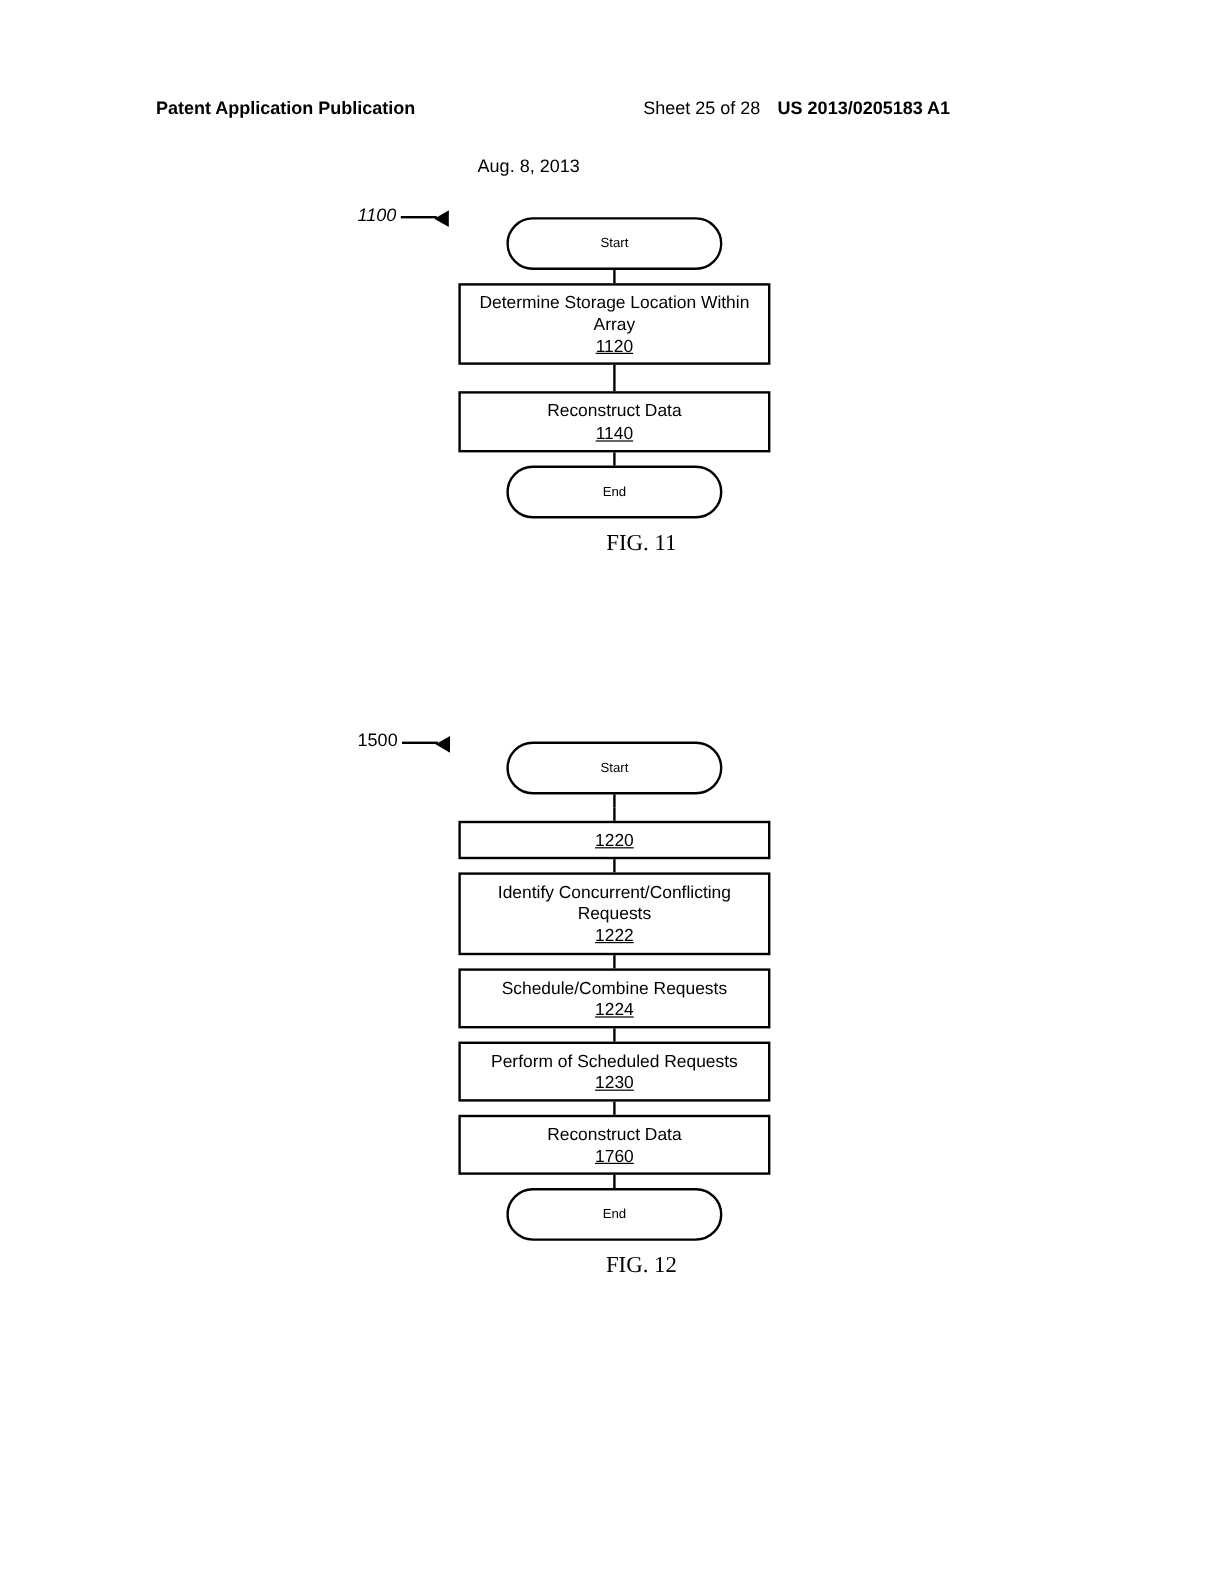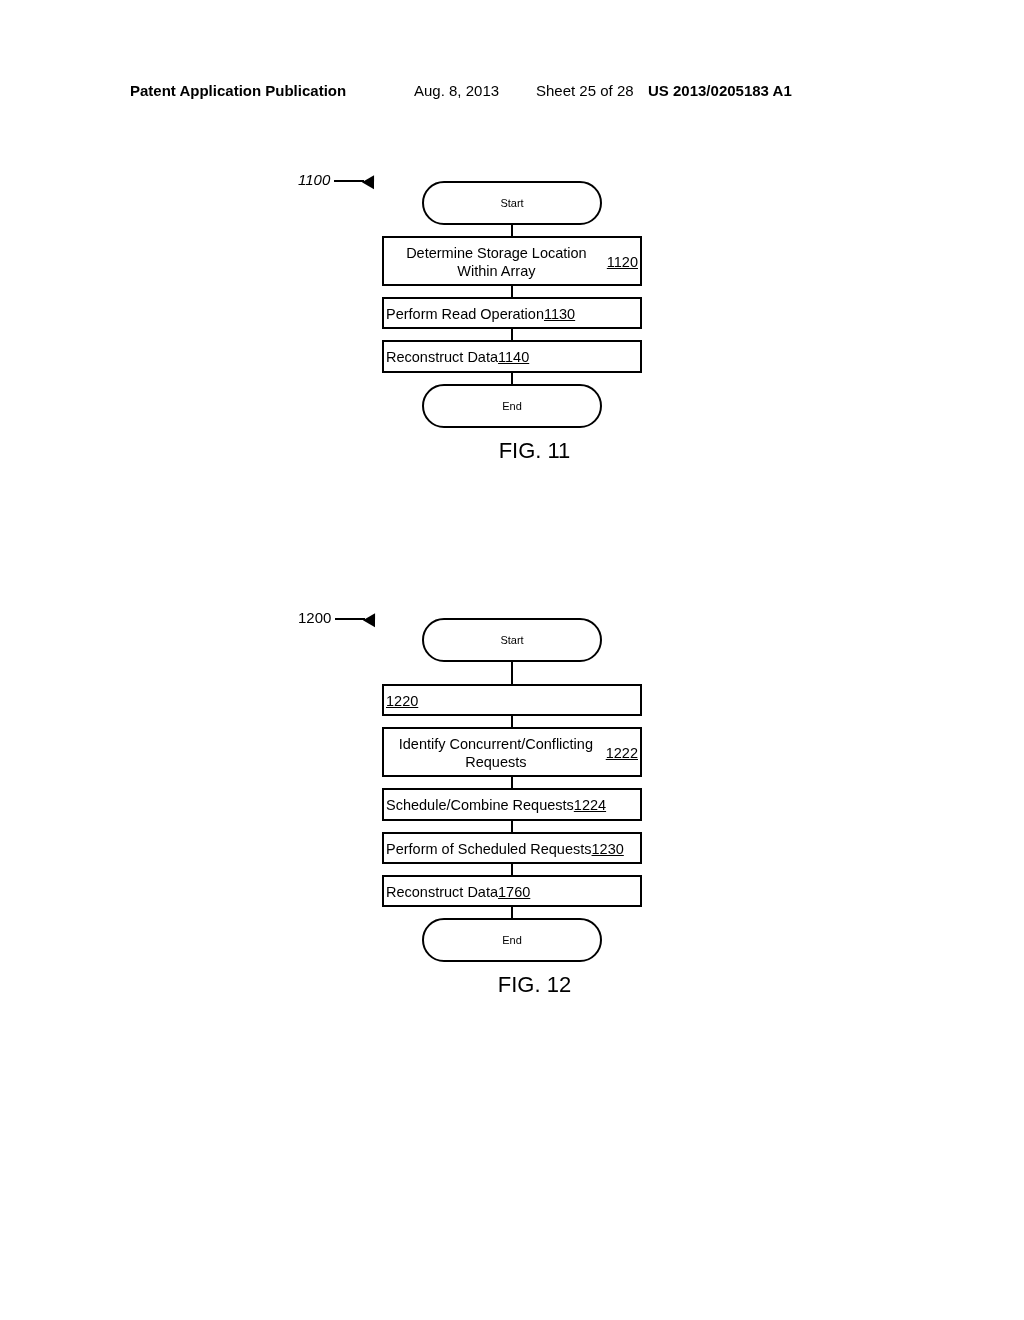--- a/index.html
+++ b/index.html
@@ -10,21 +10,21 @@
     background:#fff;
     position:relative;
   }
   .header {
     position:absolute;
     top:82px; left:0; width:1024px;
     text-align:left;
   }
   .header span { font-size:15px; }
   .hpub { position:absolute; left:130px; font-weight:bold; }
-  .hdate { position:absolute; left:414px; }
+  .hdate { position:absolute; left:398px;margin-top:48px; }
   .hsheet { position:absolute; left:536px; }
   .hdoc { position:absolute; left:648px; font-weight:bold; }
 
   .flowchart {
     position:absolute;
     left:50%; transform:translateX(-50%);
     display:flex; flex-direction:column; align-items:center;
   }
   .fc11 { top:181px; }
   .fc12 { top:618px; }
@@ -32,31 +32,31 @@
   .terminator {
     width:176px; height:40px;
     border:2px solid #000;
     border-radius:22px;
     display:flex; justify-content:center; align-items:center;
     font-size:11px;
   }
   .process {
     width:252px; border:2px solid #000;
     padding:6px 2px 4px;
-    display:flex; flex-direction:row; align-items:center;
+    display:flex; flex-direction:column; align-items:center;
     font-size:14.5px; line-height:1.25;
     text-align:center;
   }
   .process .ref { text-decoration:underline; }
   .conn { width:2px; height:11px; background:#000; }
 
   .fig-label {
-    font-size:22px;
+    font-size:19px;
     margin-top:10px;
-    font-family: Liberation Sans, sans-serif;
+    font-family: Liberation Serif, serif;
     margin-left: 45px;
   }
 
   .call-arrow {
     position:absolute;
     display:flex; align-items:center;
   }
   .call-arrow .num { font-size:15px; margin-right:4px; margin-top:-4px; }
   .call-arrow .line { width:30px; height:2px; background:#000; position:relative; }
   .call-arrow .arrowhead {
@@ -89,38 +89,34 @@
 <div class="flowchart fc11">
   <div class="terminator">
     <span>Start</span>
   </div>
   <div class="conn"></div>
   <div class="process">
     <span>Determine Storage Location Within Array</span>
     <span class="ref">1120</span>
   </div>
   <div class="conn"></div>
-  <div class="process">
-    <span>Perform Read Operation</span>
-    <span class="ref">1130</span>
-  </div>
   <div class="conn"></div>
   <div class="process">
     <span>Reconstruct Data</span>
     <span class="ref">1140</span>
   </div>
   <div class="conn"></div>
   <div class="terminator">
     <span>End</span>
   </div>
   <div class="fig-label">FIG. 11</div>
 </div>
 
 <div class="call-arrow ca12">
-  <span class="num">1200</span>
+  <span class="num">1500</span>
   <span class="line"></span>
   <span class="arrowhead"></span>
 </div>
 
 <div class="flowchart fc12">
   <div class="terminator">
     <span>Start</span>
   </div>
   <div class="conn"></div>
   <div class="conn"></div>

